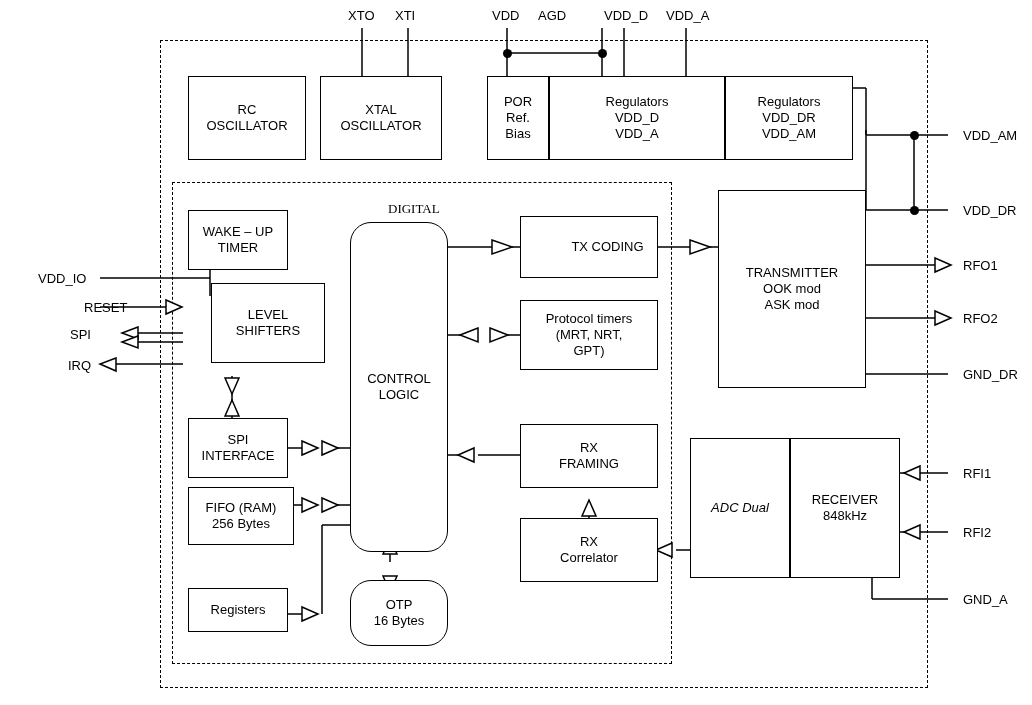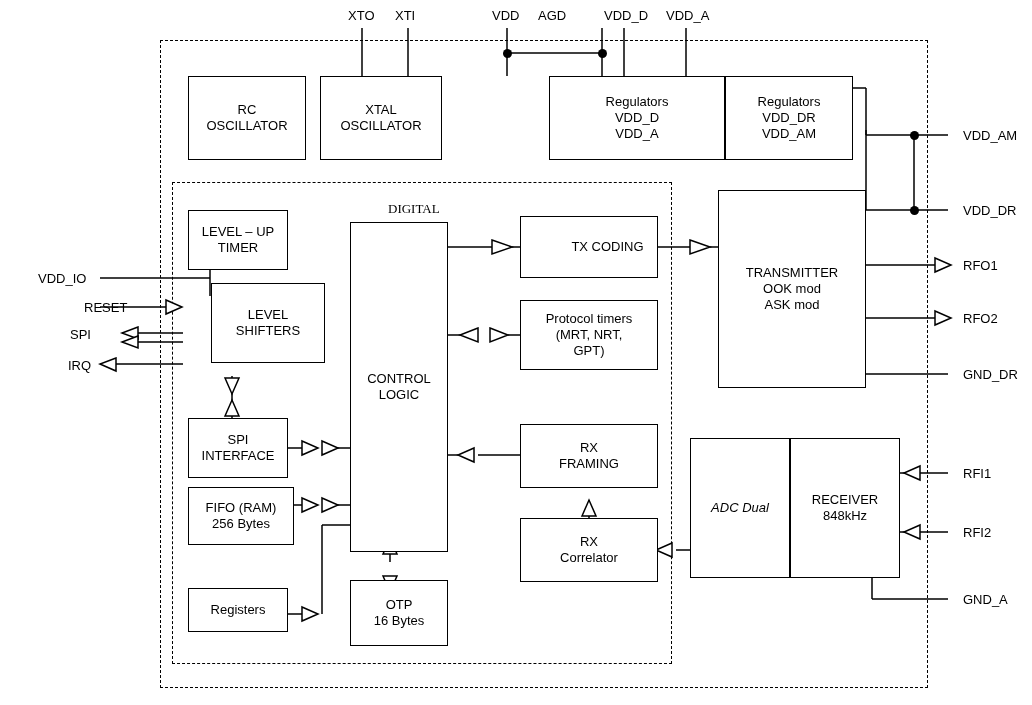--- a/index.html
+++ b/index.html
@@ -181,40 +181,43 @@
 
   <div class="dot" style="left:503px; top:49px;"></div>
   <div class="dot" style="left:598px; top:49px;"></div>
   <div class="dot" style="left:910px; top:131px;"></div>
   <div class="dot" style="left:910px; top:206px;"></div>
 
   <div class="blk" style="left:188px; top:76px;  width:118px; height:84px;">RC
 OSCILLATOR</div>
   <div class="blk" style="left:320px; top:76px;  width:122px; height:84px;">XTAL
 OSCILLATOR</div>
+  <div class="blk" style="left:487px; top:76px;  width:62px;  height:84px;">POR
+Ref.
+Bias</div>
   <div class="blk" style="left:549px; top:76px;  width:176px; height:84px;">Regulators
 VDD_D
 VDD_A</div>
   <div class="blk" style="left:725px; top:76px;  width:128px; height:84px;">Regulators
 VDD_DR
 VDD_AM</div>
 
-  <div class="blk" style="left:188px; top:210px; width:100px; height:60px;">LEVEL – UP
+  <div class="blk" style="left:188px; top:210px; width:100px; height:60px;">WAKE – UP
 TIMER</div>
   <div class="blk" style="left:183px; top:283px; width:114px; height:80px;margin-left:28px;">LEVEL
 SHIFTERS</div>
   <div class="blk" style="left:188px; top:418px; width:100px; height:60px;">SPI
 INTERFACE</div>
   <div class="blk" style="left:188px; top:487px; width:106px; height:58px;">FIFO (RAM)
 256 Bytes</div>
   <div class="blk" style="left:188px; top:588px; width:100px; height:44px;">Registers</div>
 
-  <div class="blk" style="left:350px; top:222px; width:98px;  height:330px;">CONTROL
+  <div class="blk" style="left:350px; top:222px; width:98px;  height:330px;border-radius:21px;">CONTROL
 LOGIC</div>
-  <div class="blk" style="left:350px; top:580px; width:98px;  height:66px;">OTP
+  <div class="blk" style="left:350px; top:580px; width:98px;  height:66px;border-radius:21px;">OTP
 16 Bytes</div>
 
   <div class="blk" style="left:520px; top:216px; width:138px; height:62px;padding-left:37px;">TX CODING</div>
   <div class="blk" style="left:520px; top:300px; width:138px; height:70px;">Protocol timers
 (MRT, NRT,
 GPT)</div>
   <div class="blk" style="left:520px; top:424px; width:138px; height:64px;">RX
 FRAMING</div>
   <div class="blk" style="left:520px; top:518px; width:138px; height:64px;">RX
 Correlator</div>

